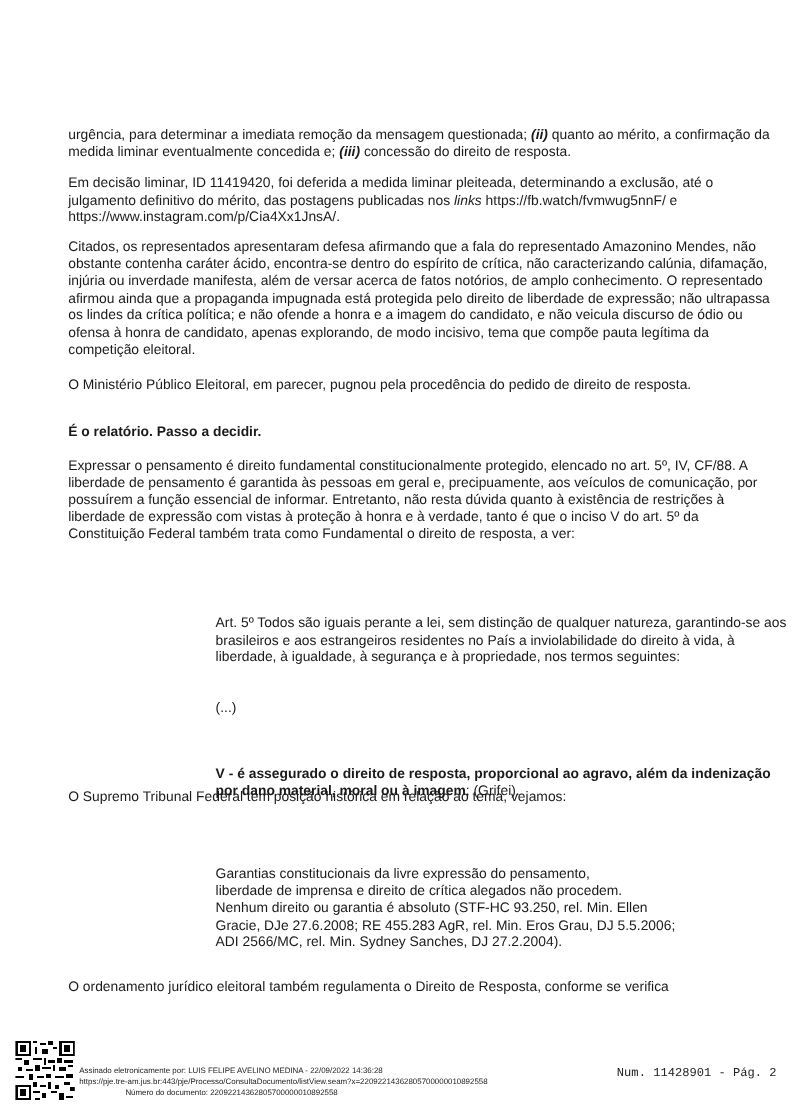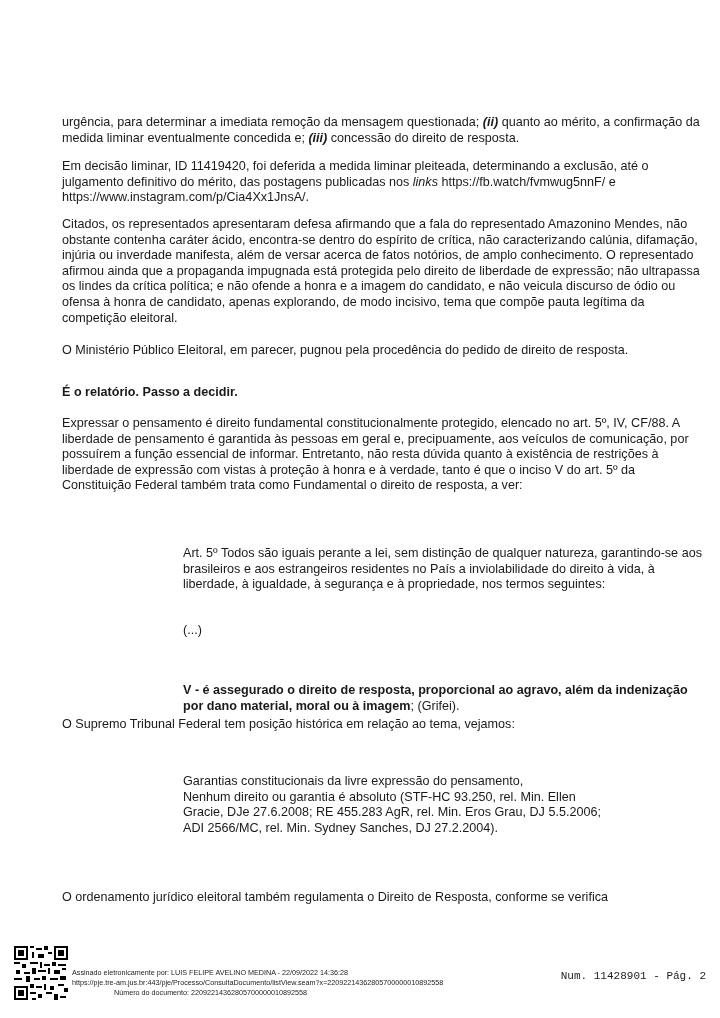--- a/index.html
+++ b/index.html
@@ -1,20 +1,20 @@
 <!DOCTYPE html>
 <html><head>
 <meta charset="utf-8">
 <style>
   html, body { margin: 0; padding: 0; background: #ffffff; }
   body { width: 720px; height: 1018px; position: relative; overflow: hidden;
          font-family: "Liberation Sans", sans-serif; color: #1a1a1a; }
   .page { position: absolute; left: 0; top: 0; width: 720px; height: 1018px; }
   .p { position: absolute; left: 62px; width: 640px; font-size: 12.6px; line-height: 15.6px; margin: 0; }
-  .quote { position: absolute; left: 183px; width: 520px; font-size: 12.6px; line-height: 15.6px; margin: 0; }
+  .quote { position: absolute; left: 183px; width: 520px; font-size: 12.6px; line-height: 15.6px; margin: 13px; }
   b, .b { font-weight: bold; }
   i { font-style: italic; }
   .footer { position: absolute; left: 0; top: 944px; width: 720px; height: 60px; }
   .qr { position: absolute; left: 14px; top: 2px; width: 54px; height: 54px; }
   .sig { position: absolute; left: 72px; font-size: 7.2px; line-height: 9.6px; color: #222; white-space: nowrap; }
   .pagenum { position: absolute; right: 14px; top: 26px; font-size: 11px; color: #222; font-family: Liberation Mono, monospace; }
 </style>
 </head>
 <body>
 
@@ -33,20 +33,21 @@
   <p class="p" style="top:416px;">Expressar o pensamento é direito fundamental constitucionalmente protegido, elencado no art. 5º, IV, CF/88. A liberdade de pensamento é garantida às pessoas em geral e, precipuamente, aos veículos de comunicação, por possuírem a função essencial de informar. Entretanto, não resta dúvida quanto à existência de restrições à liberdade de expressão com vistas à proteção à honra e à verdade, tanto é que o inciso V do art. 5º da Constituição Federal também trata como Fundamental o direito de resposta, a ver:</p>
 
   <p class="quote" style="top:546px;">Art. 5º Todos são iguais perante a lei, sem distinção de qualquer natureza, garantindo-se aos brasileiros e aos estrangeiros residentes no País a inviolabilidade do direito à vida, à liberdade, à igualdade, à segurança e à propriedade, nos termos seguintes:</p>
   <p class="quote" style="top:623px;">(...)</p>
   <p class="quote" style="top:683px;"><b>V - é assegurado o direito de resposta, proporcional ao agravo, além da indenização por dano material, moral ou à imagem</b><span>; (Grifei).</span></p>
 
   <p class="p" style="top:717px;">O Supremo Tribunal Federal tem posição histórica em relação ao tema, vejamos:</p>
 
   <div class="quote" style="top:774px;">
     <div>Garantias constitucionais da livre expressão do pensamento,</div>
+    <div>liberdade de imprensa e direito de crítica alegados não procedem.</div>
     <div>Nenhum direito ou garantia é absoluto (STF-HC 93.250, rel. Min. Ellen</div>
     <div>Gracie, DJe 27.6.2008; RE 455.283 AgR, rel. Min. Eros Grau, DJ 5.5.2006;</div>
     <div>ADI 2566/MC, rel. Min. Sydney Sanches, DJ 27.2.2004).</div>
   </div>
 
   <p class="p" style="top:890px;">O ordenamento jurídico eleitoral também regulamenta o Direito de Resposta, conforme se verifica</p>
 
   <div class="footer">
     <svg class="qr" viewBox="0 0 27 27" shape-rendering="crispEdges">
       <rect width="27" height="27" fill="#fff"></rect>

